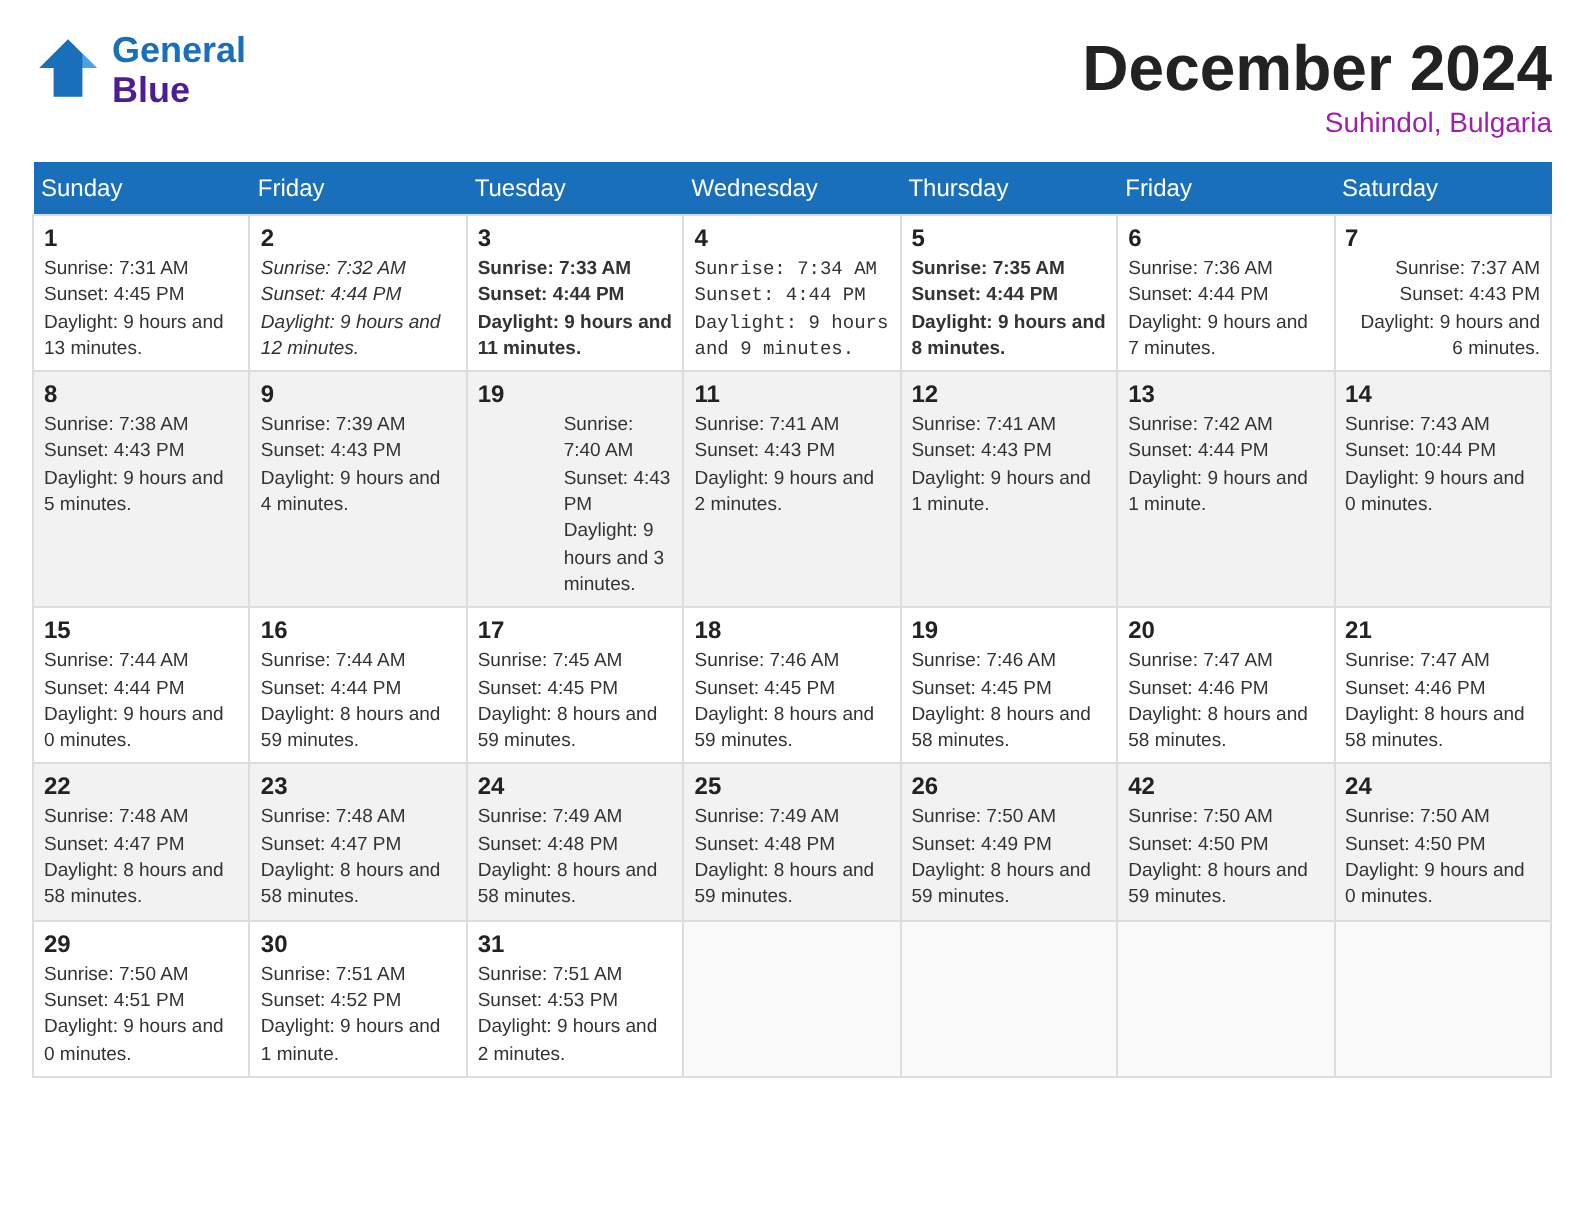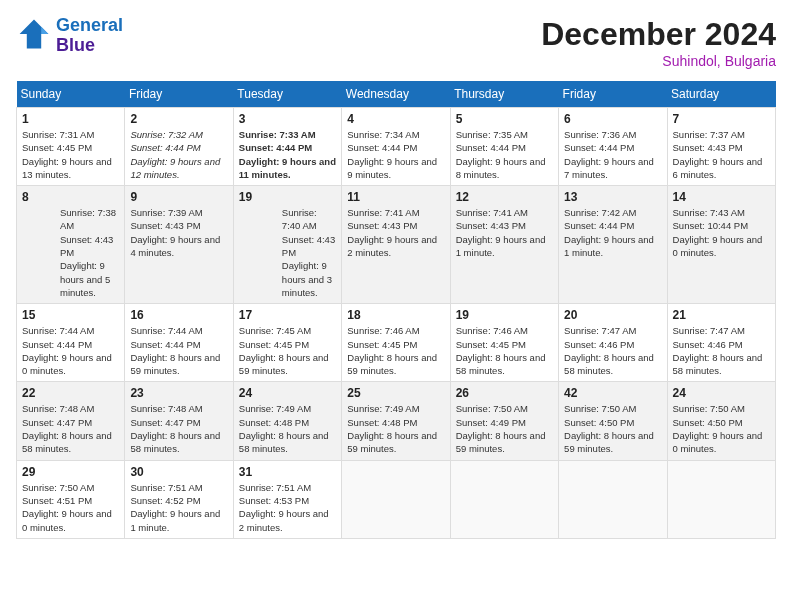--- a/index.html
+++ b/index.html
@@ -126,47 +126,47 @@
 Daylight: 9 hours and 12 minutes.</div>
         </td>
         <td>
           <span class="day-num">3</span>
           <div class="day-info" style="white-space: pre-line; font-weight: bold;">Sunrise: 7:33 AM
 Sunset: 4:44 PM
 Daylight: 9 hours and 11 minutes.</div>
         </td>
         <td>
           <span class="day-num">4</span>
-          <div class="day-info" style="white-space: pre-line;">Sunrise: 7:34 AM
+          <div class="day-info" style="white-space: pre-line; font-family: Liberation Mono, monospace;">Sunrise: 7:34 AM
 Sunset: 4:44 PM
 Daylight: 9 hours and 9 minutes.</div>
         </td>
         <td>
           <span class="day-num">5</span>
-          <div class="day-info" style="white-space: pre-line;">Sunrise: 7:35 AM
+          <div class="day-info" style="white-space: pre-line; font-weight: bold;">Sunrise: 7:35 AM
 Sunset: 4:44 PM
 Daylight: 9 hours and 8 minutes.</div>
         </td>
         <td>
           <span class="day-num">6</span>
           <div class="day-info" style="white-space: pre-line;">Sunrise: 7:36 AM
 Sunset: 4:44 PM
 Daylight: 9 hours and 7 minutes.</div>
         </td>
         <td>
           <span class="day-num">7</span>
-          <div class="day-info" style="white-space: pre-line;">Sunrise: 7:37 AM
+          <div class="day-info" style="white-space: pre-line; text-align: right;">Sunrise: 7:37 AM
 Sunset: 4:43 PM
 Daylight: 9 hours and 6 minutes.</div>
         </td>
       </tr>
       <tr>
         <td>
           <span class="day-num">8</span>
-          <div class="day-info" style="white-space: pre-line; margin-left: 38px;">Sunrise: 7:38 AM
+          <div class="day-info" style="white-space: pre-line;">Sunrise: 7:38 AM
 Sunset: 4:43 PM
 Daylight: 9 hours and 5 minutes.</div>
         </td>
         <td>
           <span class="day-num">9</span>
           <div class="day-info" style="white-space: pre-line;">Sunrise: 7:39 AM
 Sunset: 4:43 PM
 Daylight: 9 hours and 4 minutes.</div>
         </td>
         <td>

